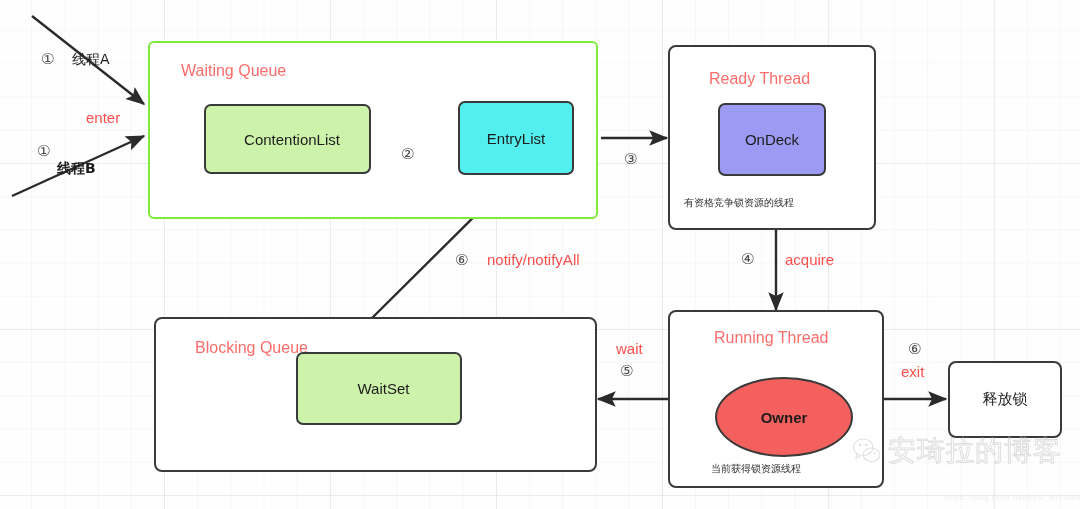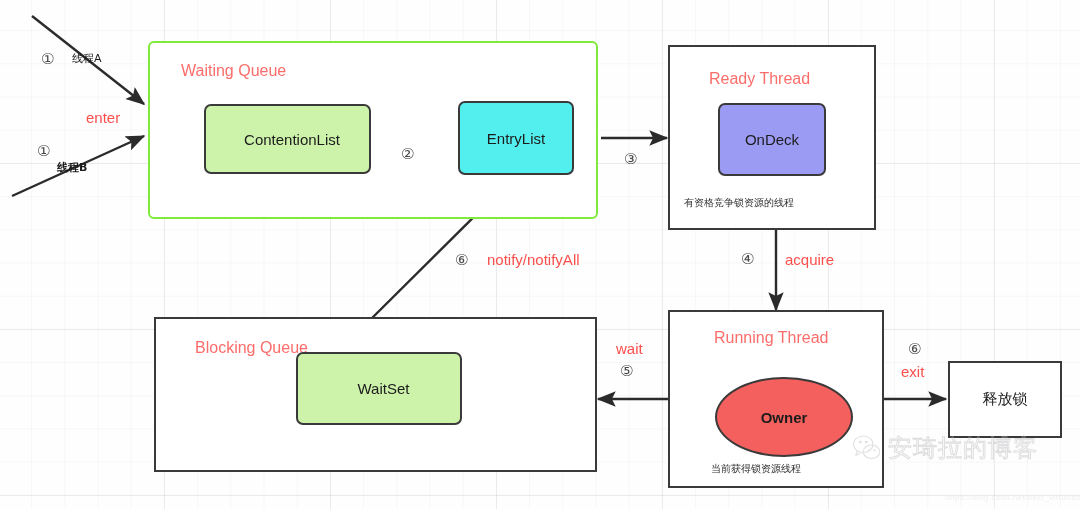--- a/index.html
+++ b/index.html
@@ -22,21 +22,21 @@
     background-size:166px 166px,166px 166px,33.2px 33.2px,33.2px 33.2px;
     background-position:-2px -3px,-2px -3px,-2px -3px,-2px -3px;
   }
   .svg-layer{position:absolute;left:0;top:0;width:1080px;height:509px;}
 
   .box{
     position:absolute;
     box-sizing:border-box;
     background:#ffffff;
     border:2.2px solid #3a3a3a;
-    border-radius:0;
+    border-radius:8px;
   }
   .box.greenframe{border-color:#7eea3c;border-width:2.6px;border-radius:6px;}
 
   .inner{
     position:absolute;
     box-sizing:border-box;
     border:2.2px solid #3a3a3a;
     border-radius:7px;
     display:flex;align-items:center;justify-content:center;
     color:#1c1c1c;font-size:15px;
@@ -53,36 +53,36 @@
     color:#1c1c1c;font-size:15px;font-weight:bold;
   }
 
   .title{
     position:absolute;color:#fb6d6a;font-size:16px;white-space:nowrap;
   }
   .caption{
     position:absolute;color:#303030;font-size:10px;white-space:nowrap;
   }
   .lbl{
-    position:absolute;white-space:nowrap;font-size:11px;color:#1c1c1c;
+    position:absolute;white-space:nowrap;font-size:14px;color:#1c1c1c;
   }
   .lbl.red{color:#fb4f4c;font-size:15px;}
   .circnum{
     position:absolute;font-size:15px;color:#4a4a4a;white-space:nowrap;
   }
   .cn{font-family:"DejaVu Sans","Liberation Sans",sans-serif;}
 
   
   #watermark{
     position:absolute;left:852px;top:432px;
     display:flex;align-items:center;gap:6px;
     opacity:.45;pointer-events:none;
   }
   #watermark .wm-text{
-    font-size:24px;color:transparent;
+    font-size:28px;color:transparent;
     -webkit-text-stroke:1px #b9b9bd;
     font-family:"DejaVu Sans","Liberation Sans",sans-serif;
     letter-spacing:1px;
   }
   #wm-url{
     position:absolute;left:945px;top:493px;
     font-size:8px;color:#eeeef1;white-space:nowrap;letter-spacing:.4px;
   }
   .wechat{width:30px;height:30px;}
 </style>

